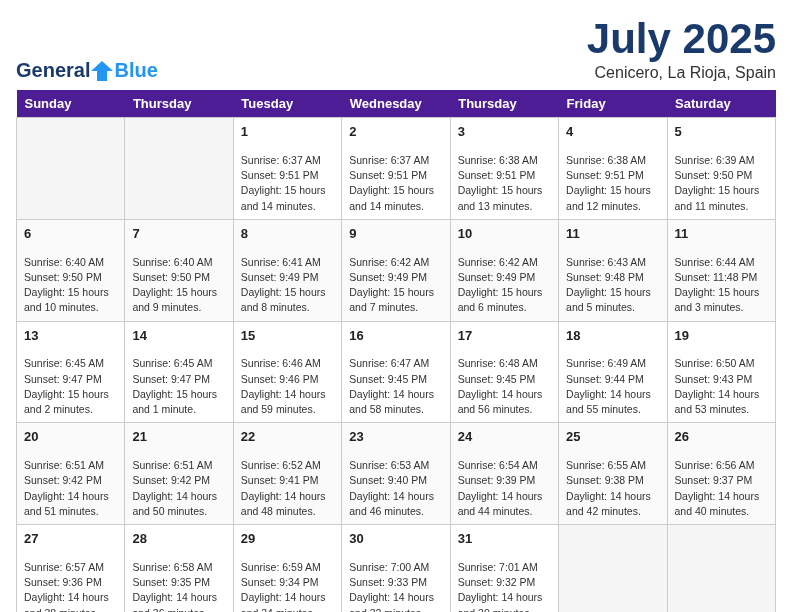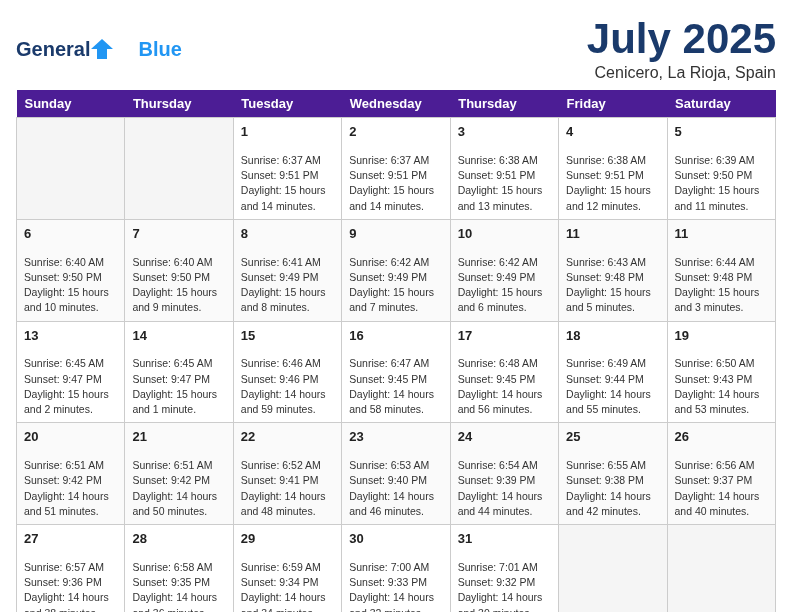--- a/index.html
+++ b/index.html
@@ -6,38 +6,38 @@
     body {
       font-family: Arial, sans-serif;
       background: #fff;
       width: 792px;
       min-height: 612px;
       padding: 16px;
     }
     .header {
       display: flex;
       justify-content: space-between;
-      align-items: center;
+      align-items: flex-end;
       margin-bottom: 8px;
       gap: 12px;
     }
     .logo {
       display: flex;
       flex-direction: column;
       align-items: flex-start;
     }
     .logo-text {
       display: flex;
       align-items: center;
       font-size: 20px;
       font-weight: bold;
       color: #1a3a6b;
     }
     .logo-text .general { color: #1a3a6b; }
-    .logo-text .blue { color: #2196F3; margin-left: 24px; }
+    .logo-text .blue { color: #2196F3; }
     .title-section {
       text-align: right;
     }
     .month-title {
       font-size: 42px;
       font-weight: bold;
       color: #1a3a6b;
       line-height: 1.1;
     }
     .location {
@@ -197,21 +197,21 @@
         <td>
           <span class="day-number">11</span>
           <div class="day-info" style="white-space: pre-line;">Sunrise: 6:43 AM
 Sunset: 9:48 PM
 Daylight: 15 hours
 and 5 minutes.</div>
         </td>
         <td>
           <span class="day-number">11</span>
           <div class="day-info" style="white-space: pre-line;">Sunrise: 6:44 AM
-Sunset: 9:48 PM
+Sunset: 11:48 PM
 Daylight: 15 hours
 and 3 minutes.</div>
         </td>
       </tr>
       <tr>
         <td>
           <span class="day-number">13</span>
           <div class="day-info" style="white-space: pre-line;">Sunrise: 6:45 AM
 Sunset: 9:47 PM
 Daylight: 15 hours

